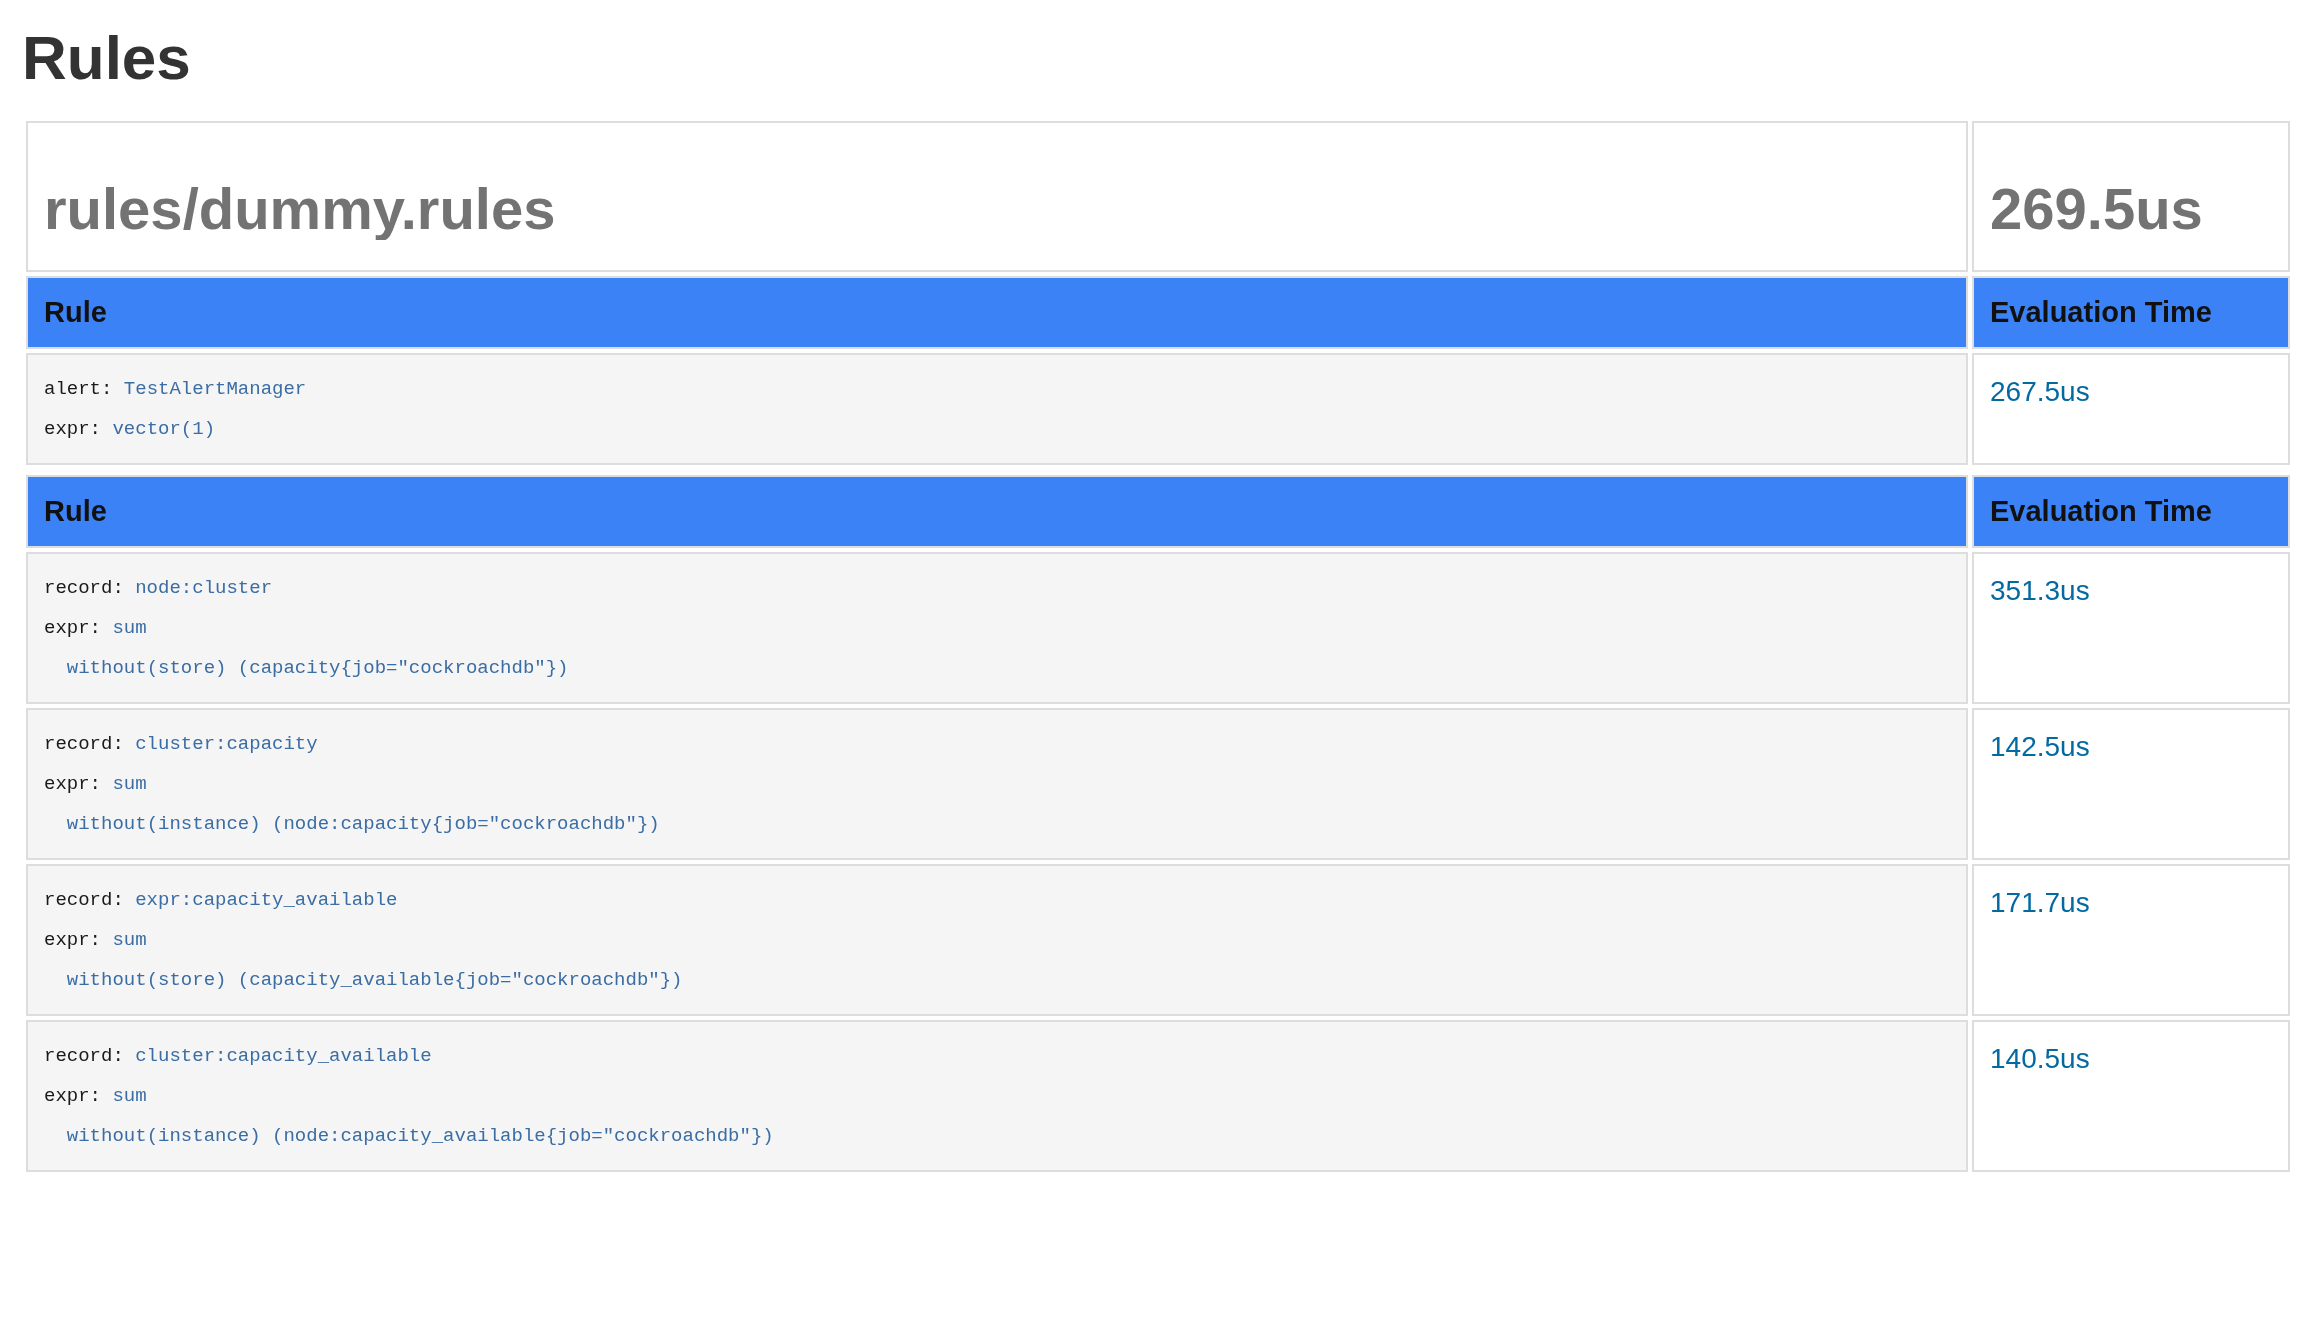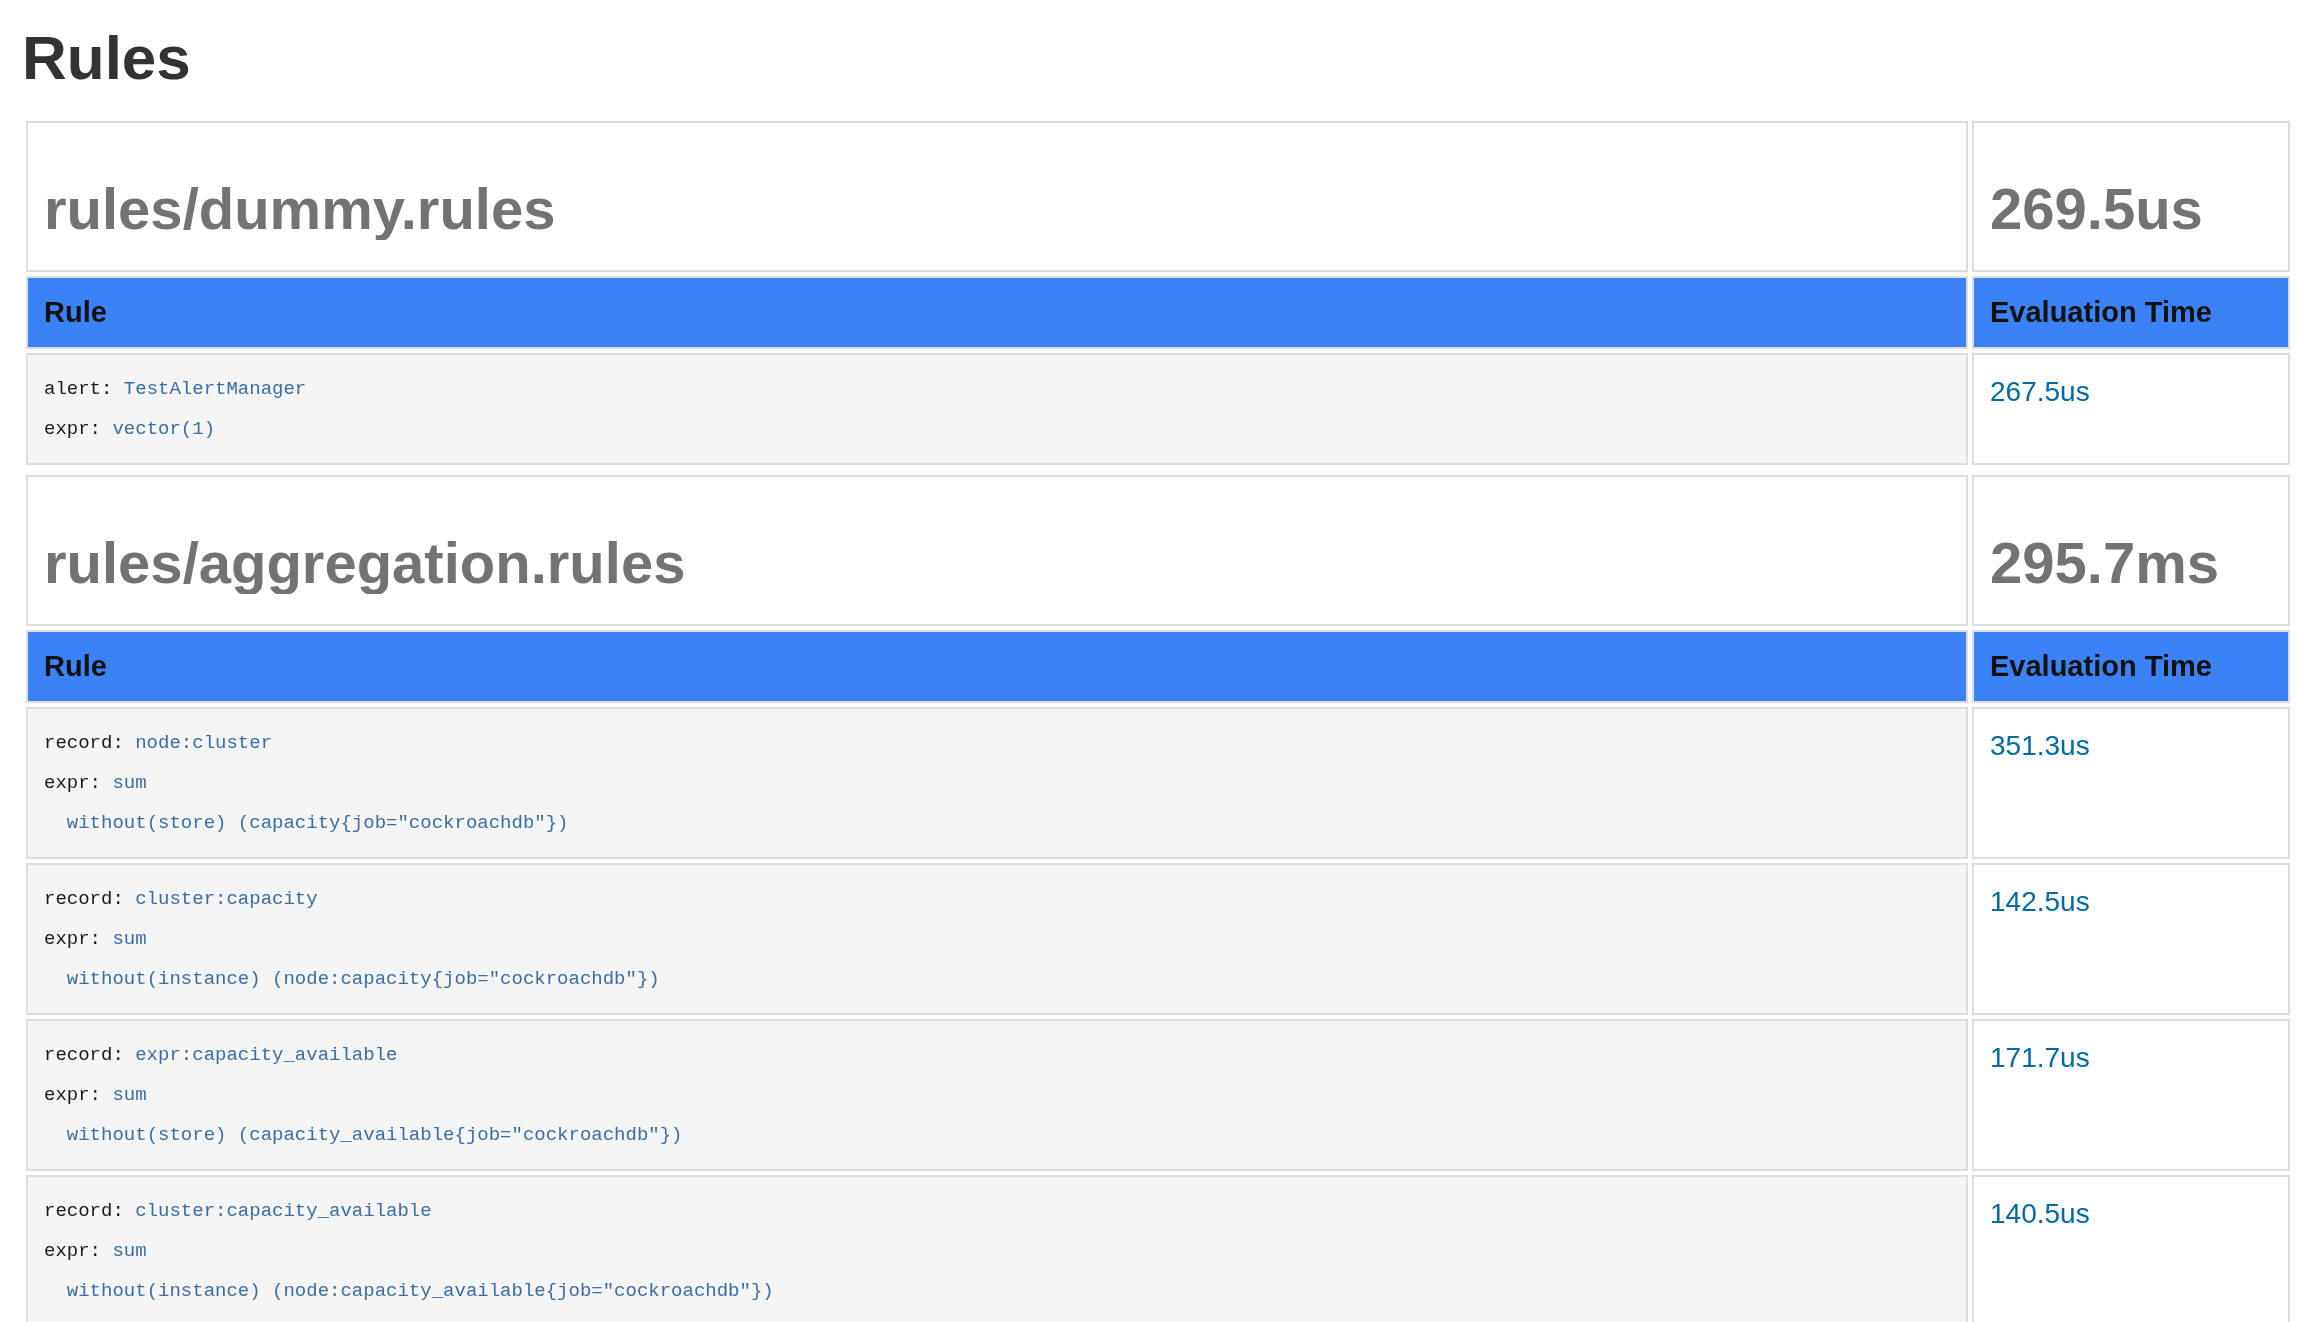--- a/index.html
+++ b/index.html
@@ -100,28 +100,20 @@
   </tr>
 </tbody>
   </table>
 
 <table class="rule-group">
   <colgroup>
       <col class="c-main">
       <col class="c-eval">
     </colgroup>
   <tbody>
-      <tr>
-    <td class="group-head">
-      <h2>rules/aggregation.rules</h2>
-    </td>
-    <td class="group-head">
-      <h2>295.7ms</h2>
-    </td>
-  </tr>
   <tr>
     <th class="col-head">Rule</th>
     <th class="col-head">Evaluation Time</th>
   </tr>
   <tr>
     <td class="rule-cell">
       <div class="code-line"><span class="ck">record: </span><span class="cv">node:cluster</span></div>
       <div class="code-line"><span class="ck">expr: </span><span class="cv">sum</span></div>
       <div class="code-line"><span class="ck"></span><span class="cv">  without(store) (capacity{job="cockroachdb"})</span></div>
     </td>

